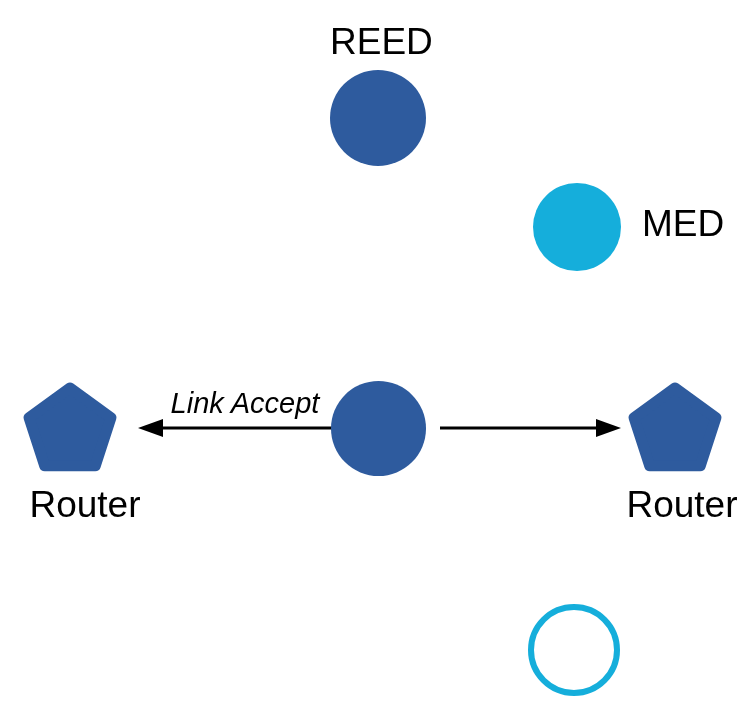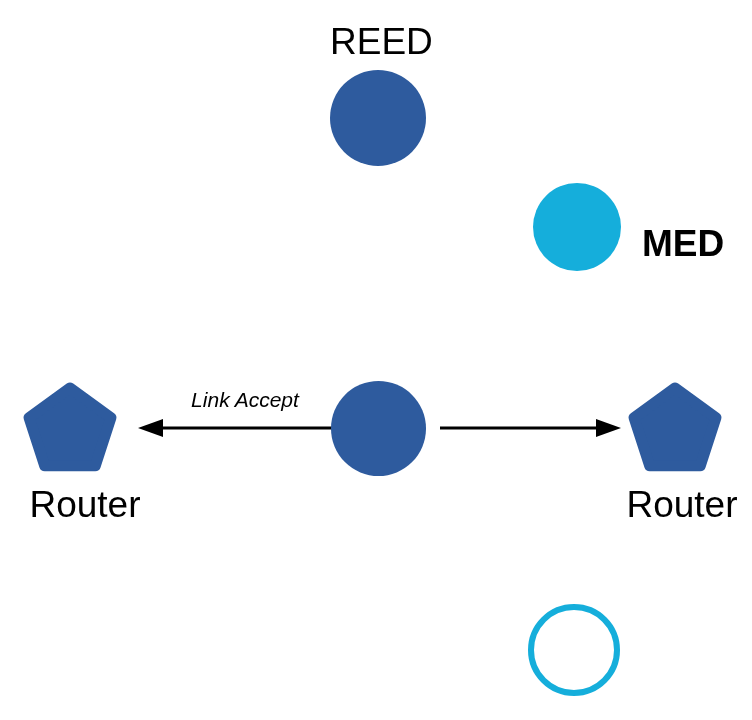--- a/index.html
+++ b/index.html
@@ -40,31 +40,31 @@
   }
   .lbl{
     position:absolute;
     font-size:37px;
     line-height:1.1;
     color:var(--label-black);
     white-space:nowrap;
   }
   .lbl.centered{text-align:center;}
   .lbl.edge-label{
-    font-size:21px;
+    font-size:29px;
     font-style:italic;
     text-align:center;
   }
   
   #reed-circle{left:330px;top:70px;width:96px;height:96px;}
   #med-circle{left:533px;top:183px;width:88px;height:88px;}
   #parent-circle{left:331px;top:381px;width:95px;height:95px;}
   #sed-ring{left:528px;top:604px;width:92px;height:92px;}
   #reed-label{left:330px;top:22px;width:96px;}
-  #med-label{left:642px;top:224px;font-weight:bold;}
+  #med-label{left:642px;top:204px;}
   #sed-label{left:643px;top:634px;}
   #router-left-label{left:5px;top:485px;width:160px;}
   #router-right-label{left:612px;top:485px;width:140px;}
   #link-accept-label{left:150px;top:388px;width:190px;}
 </style>
 </head>
 <body>
 
 <div class="canvas">
 

